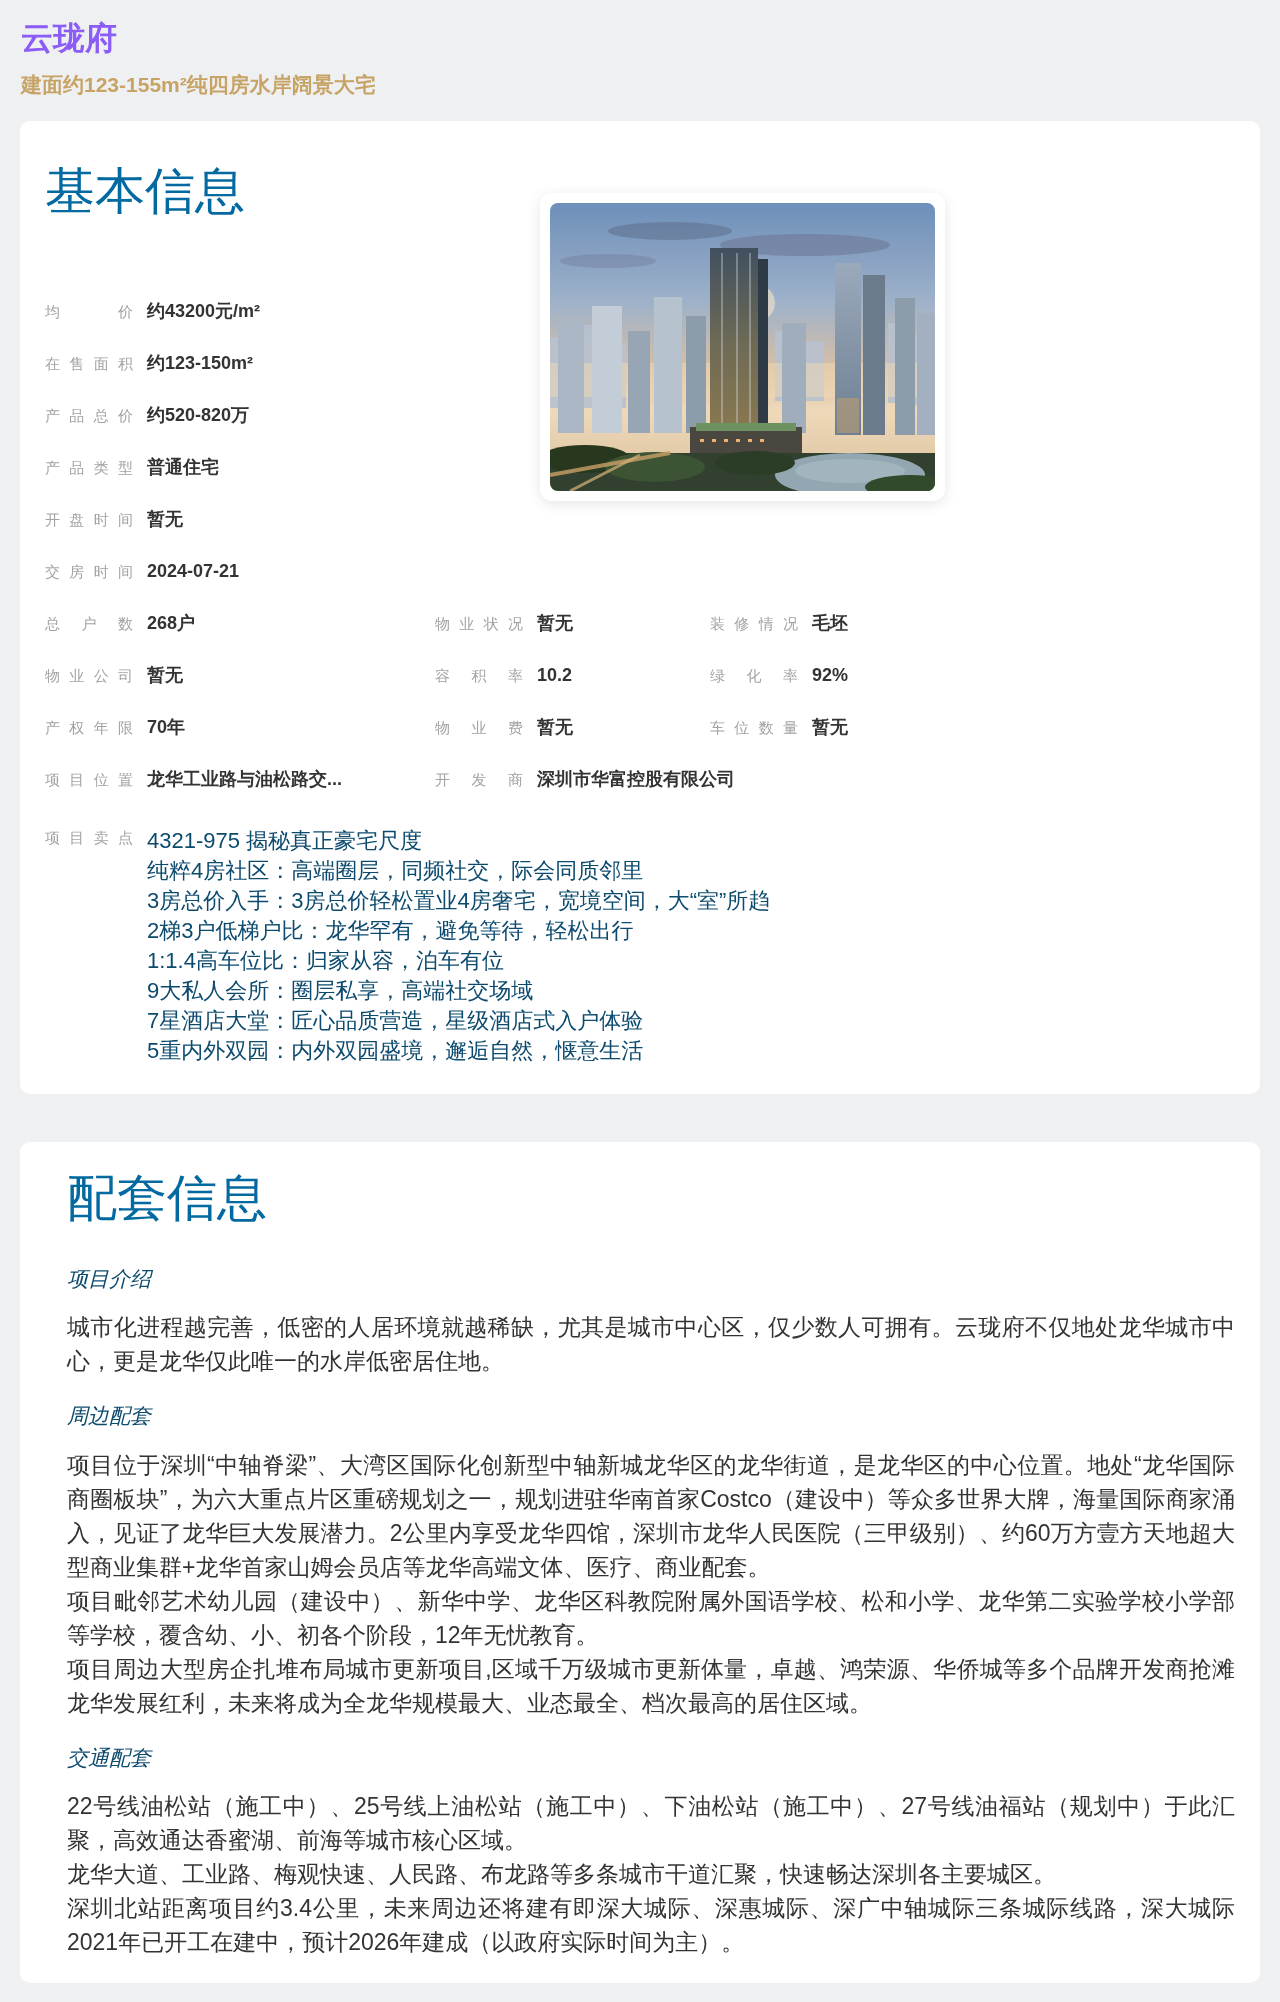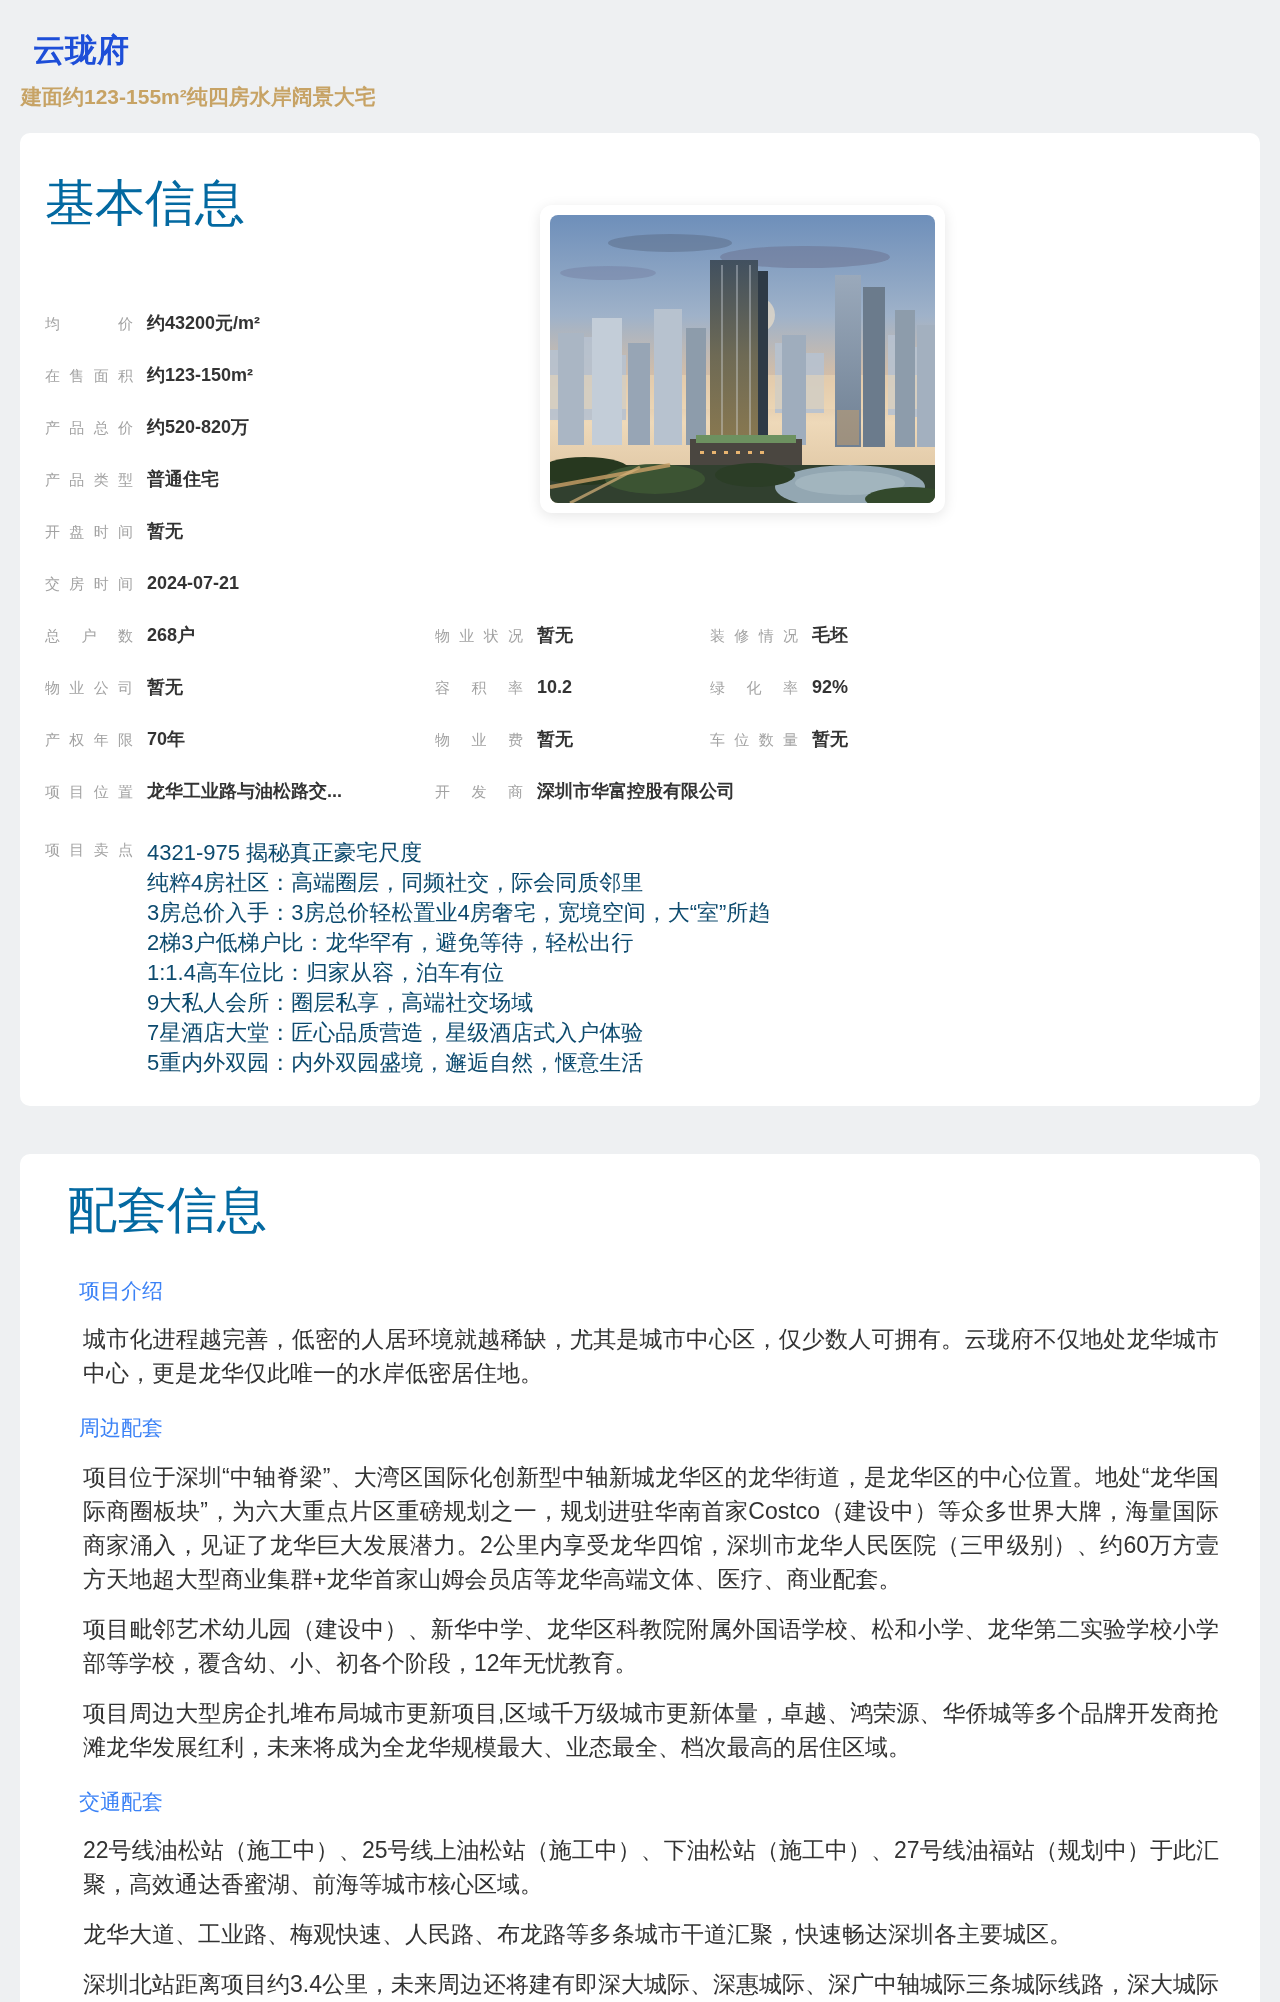--- a/index.html
+++ b/index.html
@@ -3,21 +3,21 @@
 <meta charset="utf-8">
 <style>
   html,body{margin:0;padding:0;}
   body{
     width:1280px;height:2002px;overflow:hidden;
     background:#eef0f2;
     font-family:"Liberation Sans","DejaVu Sans",sans-serif;
     color:#333;
   }
   .page-header{padding:18px 21px 0;}
-  .page-title{margin:12px;font-size:32px;line-height:1.25;font-weight:700;color:#1d4ed8;}
+  .page-title{margin:0;font-size:32px;line-height:1.25;font-weight:700;color:#8b5cf6;}
   .page-subtitle{margin:14px 0 12px;font-size:21px;line-height:1.2;font-weight:700;color:#c7a365;}
 
   .card{
     background:#ffffff;border-radius:10px;margin:0 20px;
     padding:0 25px 28px;position:relative;
   }
   .card-basic{margin-top:24px;}
   .card-amenities{margin-top:48px;padding-bottom:24px;padding-left:47px;}
 
   .section-title{
@@ -47,24 +47,24 @@
 
   
   .hero-frame{
     position:absolute;left:520px;top:72px;width:405px;height:308px;
     background:#fff;border-radius:12px;box-shadow:0 3px 14px rgba(0,0,0,.10);
     padding:10px;box-sizing:border-box;
   }
   .hero-frame svg{display:block;width:385px;height:288px;border-radius:8px;}
 
   
-  .block-heading{font-size:21px;color:#3b82f6;font-weight:400;margin:0 12px 18px;line-height:1.3;}
+  .block-heading{font-size:21px;color:#0c4a6e;font-weight:400;margin:0 0 18px;line-height:1.3;font-style:italic;}
   .block{margin-top:22px;}
   .block:first-of-type{margin-top:0;}
-  .block p{margin:16px;font-size:23px;line-height:34px;color:#333;font-weight:400;text-align:justify;}
+  .block p{margin:0;font-size:23px;line-height:34px;color:#333;font-weight:400;text-align:justify;}
   .block .para-group{margin-bottom:0;}
   .gap-lg{margin-top:24px;}
 </style>
 </head>
 <body>
 
 <header class="page-header">
   <h1 class="page-title">云珑府</h1>
   <p class="page-subtitle">建面约123-155m²纯四房水岸阔景大宅</p>
 </header>

